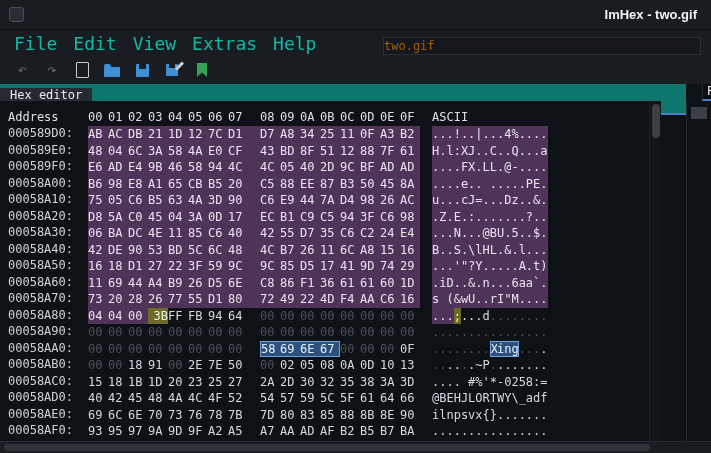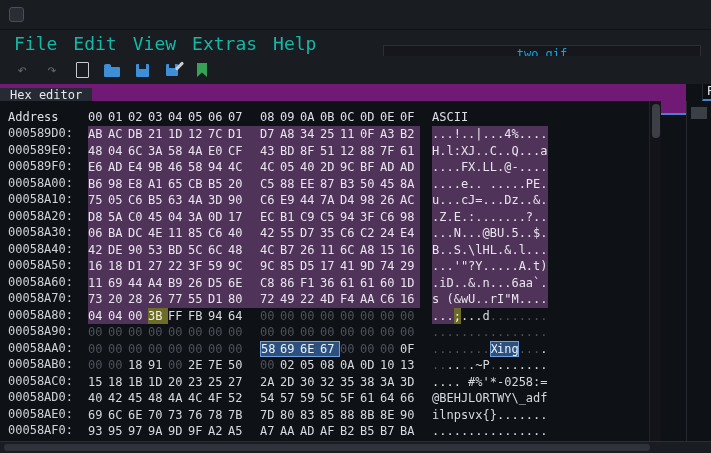--- a/index.html
+++ b/index.html
@@ -10,41 +10,41 @@
             border-bottom:1px solid #101216;box-sizing:border-box;display:flex;align-items:center;}
   .app-icon{width:13px;height:13px;margin-left:9px;border:1px solid #4a4e55;border-radius:3px;
             background:#2a2d33;}
   .win-title{margin-left:auto;padding-right:14px;color:#f2f3f5;
              font:bold 13px "Liberation Sans",sans-serif;}
   
   .menubar{position:absolute;left:0;top:30px;width:711px;height:26px;background:#191c21;
            display:flex;align-items:center;padding-left:6px;box-sizing:border-box;}
   .menu-item{color:#14b8a6;font-size:18px;padding:0 8px;cursor:default;}
   .filebox{position:absolute;left:383px;top:37px;width:316px;height:16px;background:#15171c;
-           border:1px solid #2c2f36;color:#0ea5e9;font-size:12px;text-align:center;line-height:16px;margin-top:8px;}
+           border:1px solid #2c2f36;color:#a16207;font-size:12px;line-height:16px;}
   
   .toolbar{position:absolute;left:0;top:56px;width:711px;height:28px;background:#191c21;
            display:flex;align-items:center;padding-left:10px;box-sizing:border-box;}
   .tbtn{width:24px;height:22px;margin-right:6px;display:flex;align-items:center;justify-content:center;}
   .glyph{font-size:16px;line-height:16px;color:#5d6269;}
   .shape{display:inline-block;position:relative;}
   .new-file-shape{width:11px;height:14px;border:1.5px solid #c8cbd0;border-radius:1px;background:transparent;}
   .open-folder-shape{width:16px;height:10px;background:#3f8fd6;border-radius:1px;margin-top:4px;}
   .open-folder-shape::before{content:"";position:absolute;left:0;top:-3px;width:7px;height:3px;
       background:#3f8fd6;border-radius:2px 2px 0 0;}
   .save-shape{width:13px;height:13px;background:#3f8fd6;border-radius:1px;}
   .save-shape::before{content:"";position:absolute;left:3px;top:0;width:7px;height:5px;background:#191c21;}
   .save-as-shape{width:12px;height:12px;background:#3f8fd6;border-radius:1px;}
   .save-as-shape::before{content:"";position:absolute;left:3px;top:0;width:6px;height:4px;background:#191c21;}
   .save-as-shape::after{content:"";position:absolute;right:-3px;top:-3px;width:3px;height:10px;
       background:#c9ccd1;transform:rotate(45deg);border-radius:1px;}
   .bookmark-shape{width:10px;height:14px;background:#35a257;
       clip-path:polygon(0 0,100% 0,100% 100%,50% 68%,0 100%);}
   
-  .tabstrip{position:absolute;left:0;top:84px;width:686px;height:31px;background:#701a75;
+  .tabstrip{position:absolute;left:0;top:84px;width:686px;height:31px;background:#0f766e;
             border-bottom:2px solid #4a7fd0;box-sizing:border-box;text-decoration:underline;}
   .tab{display:inline-block;height:15px;line-height:15px;padding:0 10px;background:#262b33;
        color:#e6e8ec;font-size:12px;}
   .patternstrip{position:absolute;left:686px;top:84px;width:25px;height:17px;background:#0c0e12;
                 border-bottom:2px solid #4a7fd0;border-left:1px solid #26292f;box-sizing:border-box;
                 color:#e6e8ec;font-size:12px;line-height:15px;padding-left:4px;overflow:hidden;white-space:nowrap;margin-left:16px;}
   
   .hexcontent{position:absolute;left:0;top:101px;width:649px;height:340px;background:#0e1116;overflow:hidden;}
   .hexheader{margin-top:8px;height:17px;line-height:17px;white-space:nowrap;padding-left:8px;
              font-size:12px;color:#dde0e5;}
@@ -55,21 +55,21 @@
   .hexrow{height:16.5px;line-height:14px;white-space:nowrap;padding-left:8px;font-size:12px;}
   .addr{display:inline-block;width:80px;color:#cfd3d8;vertical-align:top;}
   .bytes{display:inline-block;vertical-align:top;}
   .byte{display:inline-block;width:20px;height:16.5px;box-sizing:border-box;vertical-align:top;
         border-top:1px solid transparent;border-bottom:1px solid transparent;color:#d6dae0;white-space:pre;}
   .gap{display:inline-block;width:12px;height:16.5px;vertical-align:top;}
   .asciiblock{display:inline-block;margin-left:12px;vertical-align:top;}
   .achar{display:inline-block;width:7.23px;height:16.5px;box-sizing:border-box;vertical-align:top;
          border-top:1px solid transparent;border-bottom:1px solid transparent;color:#d6dae0;white-space:pre;}
   .m-p{background:#4f3359;color:#eae3ef;}
-  .m-o{background:#6c6c28;color:#f1f0d9;}
+  .m-o{background:#6c6c28;color:#f1f0d9;text-align:right;}
   .m-z{color:#4e525a;}
   .m-s{background:#2c517e;border-top-color:#6f9fdd;border-bottom-color:#6f9fdd;color:#eaf1f9;}
   .s-first{border-left:1px solid #6f9fdd;}
   .s-last{border-right:1px solid #6f9fdd;}
   .gap.m-p{background:#4f3359;}
   
   .vscroll{position:absolute;left:649px;top:101px;width:12px;height:340px;background:#121419;
            border-left:1px solid #202329;box-sizing:border-box;}
   .vthumb{position:absolute;left:2px;top:3px;width:8px;height:34px;background:#3c4046;border-radius:4px;}
   .patternpane{position:absolute;left:686px;top:101px;width:25px;height:340px;background:#0e1116;
@@ -79,20 +79,21 @@
           border-top:1px solid #2a2d33;box-sizing:border-box;}
   .hthumb{position:absolute;left:4px;top:2px;width:646px;height:7px;background:#2f3238;border-radius:3px;}
 </style>
 </head>
 <body>
 
 <div id="app">
 
   <div class="titlebar">
     <span class="app-icon"></span>
+    <span class="win-title">ImHex - two.gif</span>
   </div>
 
   <div class="menubar">
     <span style="display:flex;">
         <span class="menu-item">File</span>
         <span class="menu-item">Edit</span>
         <span class="menu-item">View</span>
         <span class="menu-item">Extras</span>
         <span class="menu-item">Help</span>
       </span>

